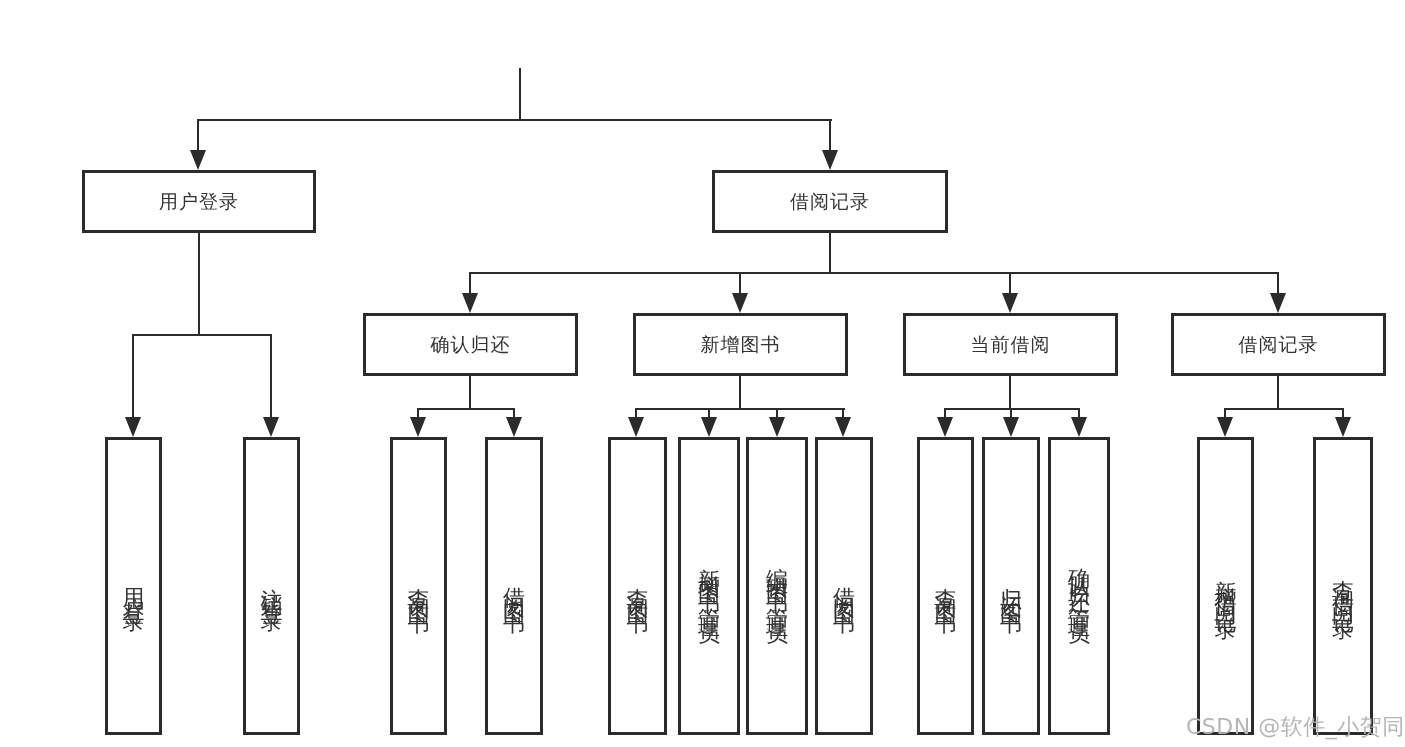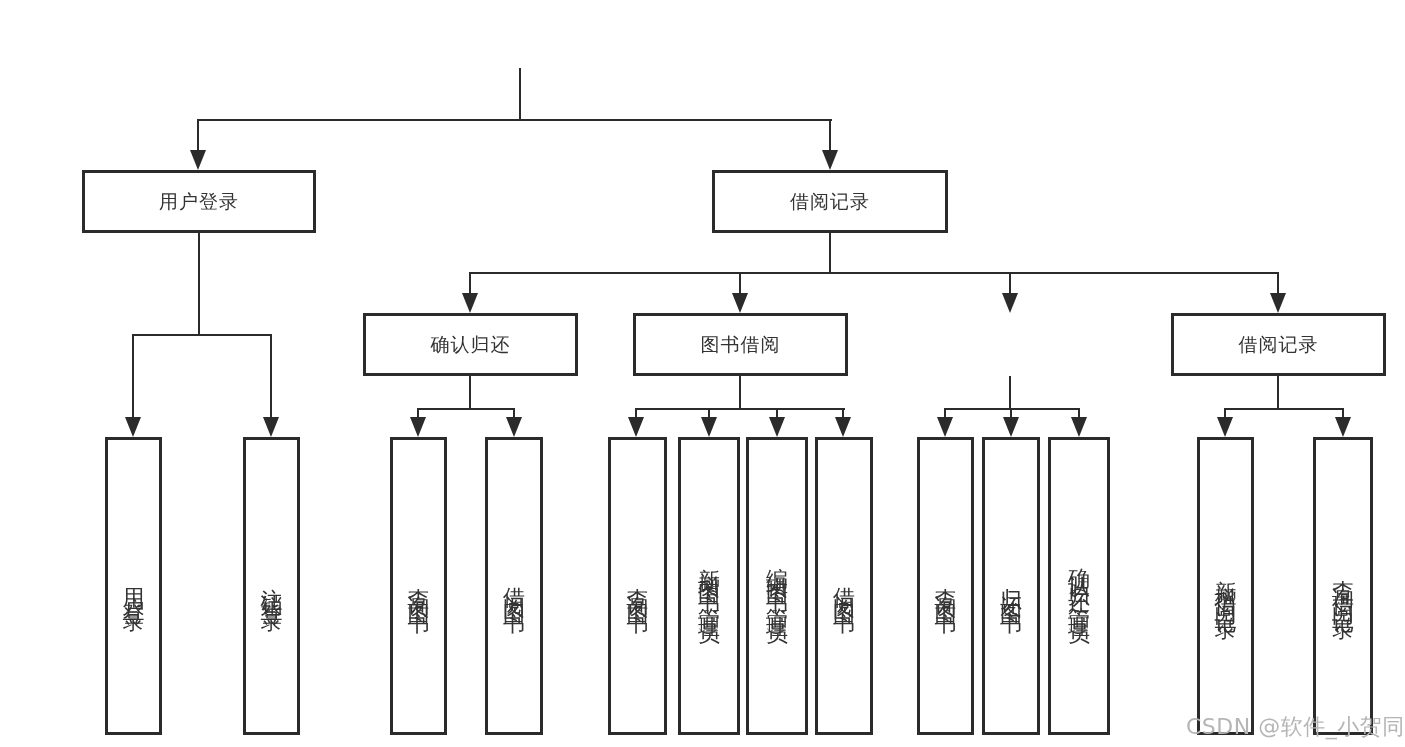--- a/index.html
+++ b/index.html
@@ -43,23 +43,26 @@
 
   <div class="box hnode" style="left:712px;top:170px;width:236px;height:63px">
     <span>借阅记录</span>
   </div>
 
   <div class="box hnode" style="left:363px;top:313px;width:215px;height:63px">
     <span>确认归还</span>
   </div>
 
   <div class="box hnode" style="left:633px;top:313px;width:215px;height:63px">
-    <span>图书借阅</span>
+    <span>新增图书</span>
   </div>
 
+  <div class="box hnode" style="left:903px;top:313px;width:215px;height:63px">
+    <span>当前借阅</span>
+  </div>
 
   <div class="box hnode" style="left:1171px;top:313px;width:215px;height:63px">
     <span>借阅记录</span>
   </div>
 
   <div class="box leaf" style="left:105px;top:437px;width:57px;height:298px">
     <span>用户登录</span>
   </div>
   <div class="box leaf" style="left:243px;top:437px;width:57px;height:298px">
     <span>注销登录</span>

